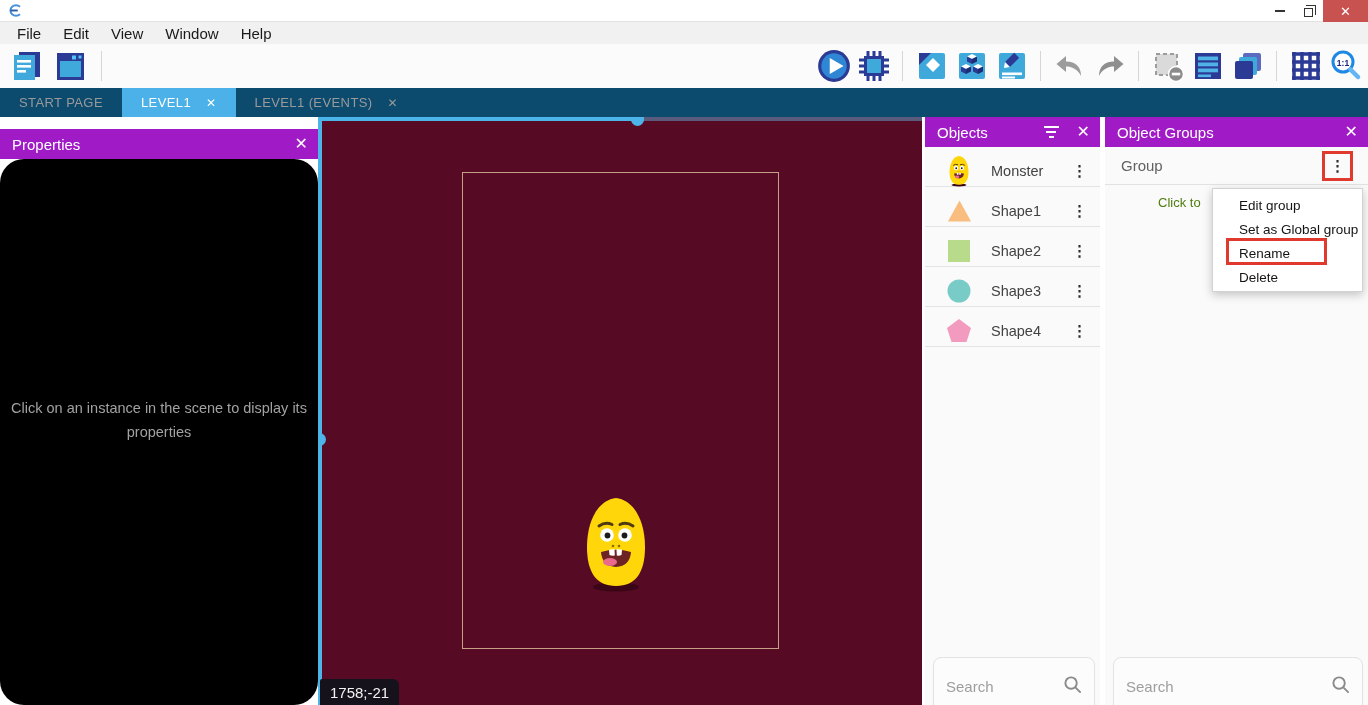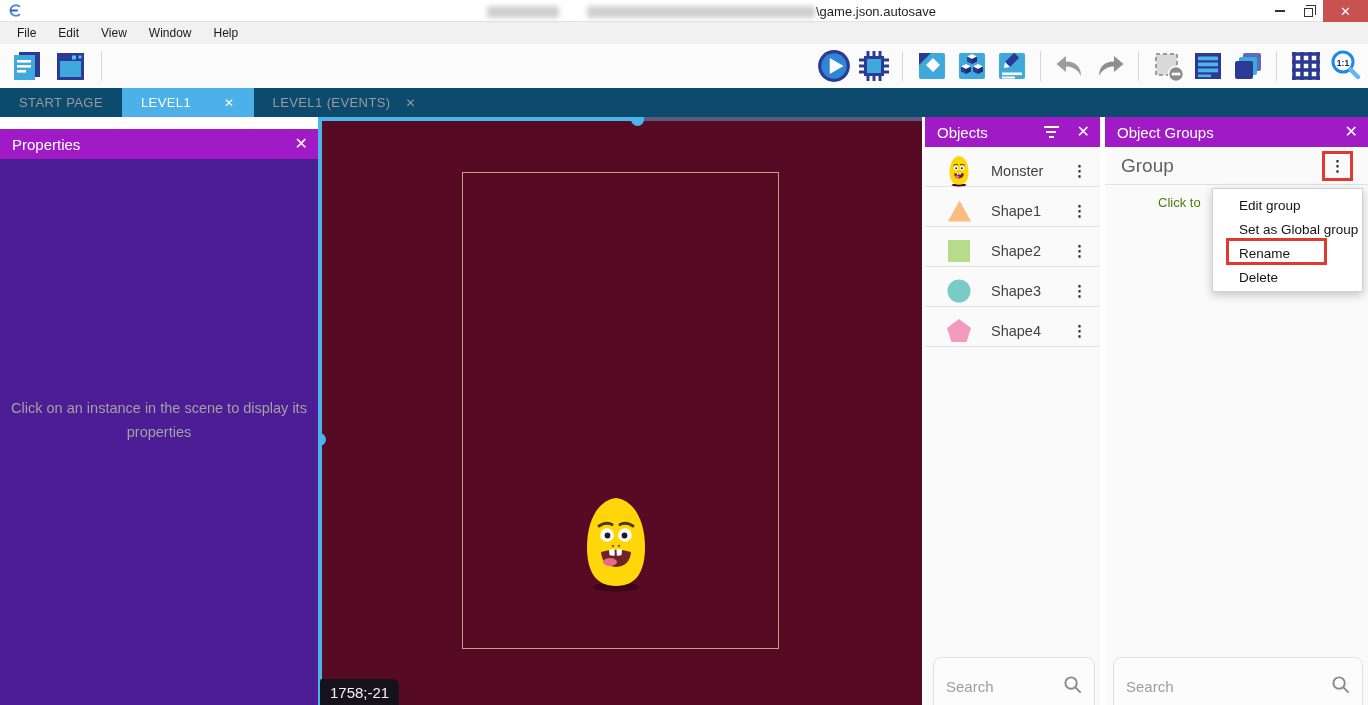--- a/index.html
+++ b/index.html
@@ -17,47 +17,47 @@
   .title-text { font-size:13px; color:#1f1f1f; white-space:nowrap; }
   .win-controls { position:absolute; right:0; top:0; height:22px; display:flex; }
   .win-btn { width:29px; height:22px; display:flex; align-items:center; justify-content:center; }
   .min-glyph { width:10px; height:2px; background:#333; display:block; }
   .restore-glyph { position:relative; width:9px; height:9px; border:1.5px solid #333; margin-top:2px; }
   .restore-glyph:before { content:""; position:absolute; left:1px; top:-4px; width:9px; height:9px; border:1.5px solid #333; border-left:none; border-bottom:none; }
   .win-close { width:45px; background:#C85250; color:#fff; font-size:13px; }
 
   
   .menubar { height:22px; background:#f1f1f1; display:flex; align-items:center; padding-left:6px; }
-  .menu-item { padding:0 11px; font-size:12px; color:#1a1a1a; }
+  .menu-item { padding:0 11px; font-size:15px; color:#1a1a1a; }
 
   
   .toolbar { position:relative; height:44px; background:#fbfbfb; display:flex; align-items:center; }
   .tb-left { display:flex; align-items:center; gap:6px; padding-left:8px; }
   .tb-right { position:absolute; right:4px; top:0; height:44px; display:flex; align-items:center; gap:3px; }
   .tb-sep { width:1px; height:30px; background:#d6d6d6; margin:0 7px; }
   .tb-icon { width:37px; height:37px; display:flex; align-items:center; justify-content:center; }
 
   
   .tabbar { height:29px; background:#0c4a6e; display:flex; align-items:stretch; }
   .tab { display:flex; align-items:center; padding:0 19px; font-size:13px; color:#9a9a9a; letter-spacing:.4px; }
   .tab .tab-x { margin-left:15px; font-size:12px; color:#9a9a9a; }
-  .tab.active { background:#4BB1E8; color:#fff;gap:18px; }
+  .tab.active { background:#4BB1E8; color:#fff; }
   .tab.active .tab-x { color:#fff; }
 
   
   .main { display:flex; height:588px; }
   .panel-header { height:30px; background:#A01BC6; color:#fff; display:flex; align-items:center; padding:0 10px 0 12px; font-size:15px; flex:none; }
   .ph-spacer { flex:1; }
   .close-x { font-size:16px; color:#fff; line-height:1; }
   .filter-icon { display:flex; flex-direction:column; gap:2.5px; align-items:center; margin-right:18px; }
   .filter-icon i { display:block; height:2.5px; background:#fff; }
   .filter-icon i:nth-child(1){ width:15px; } .filter-icon i:nth-child(2){ width:10px; } .filter-icon i:nth-child(3){ width:5px; }
 
   .properties { width:318px; display:flex; flex-direction:column;margin-top:12px; }
-  .properties-body { flex:1; background:#4c1d95; position:relative; }
+  .properties-body { flex:1; background:#000000; position:relative;border-radius:24px; }
   .empty-msg { position:absolute; top:238px; left:9px; width:300px; text-align:center; font-size:14.5px; color:#a2a2a2; line-height:1.65; }
 
   .canvas { width:604px; position:relative; background:#570A23; overflow:hidden; }
   .sel-line-top { position:absolute; left:0; top:0; width:326px; height:4px; background:#4CB4E8; }
   .slate-line-top { position:absolute; left:326px; right:0; top:0; height:4px; background:#5B5B7D; }
   .sel-line-left { position:absolute; left:0; top:0; width:4px; height:100%; background:#4CB4E8; }
   .sel-handle { position:absolute; width:13px; height:13px; border-radius:50%; background:#4CB4E8; }
   .handle-top { left:313px; top:-4px; }
   .handle-left { left:-5px; top:316px; }
   .frame-rect { position:absolute; left:144px; top:55px; width:317px; height:477px; border:1px solid #C79F86; }
@@ -71,21 +71,21 @@
   .kebab { font-size:15px; color:#2b2b2b; font-weight:bold; padding:0 3px; }
   .add-row { height:37px; display:flex; align-items:center; padding:0 12px 0 20px; }
   .add-label { flex:1; font-size:14px; color:#9b9b9b; }
   .add-plus { font-size:21px; color:#2b2b2b; font-weight:bold; line-height:1; }
   .search-box { position:absolute; left:8px; right:5px; top:540px; height:58px; border:1px solid #e2e2e2; border-radius:8px; background:#fcfcfc; display:flex; align-items:center; padding:0 12px; }
   .search-input { flex:1; border:none; outline:none; background:transparent; font-size:15px; color:#757575; font-family:"Liberation Sans",sans-serif; min-width:0; }
   .search-input::placeholder { color:#9e9e9e; }
 
   .groups { width:263px; margin-left:5px; display:flex; flex-direction:column; background:#fafafa; position:relative; }
   .group-row { height:38px; display:flex; align-items:center; border-bottom:1px solid #e2e2e2; padding:0 20px 0 16px; }
-  .group-label { flex:1; font-size:19px; color:#616161; }
+  .group-label { flex:1; font-size:15px; color:#616161; }
   .click-to { position:absolute; left:53px; top:78px; font-size:13px; color:#4d7c0f; }
 
   
   .context-menu { position:absolute; left:1212px; top:188px; width:151px; height:104px; background:#fff; border:1px solid #d2d2d2; box-shadow:0 3px 9px rgba(0,0,0,.22); z-index:10; padding-top:5px; }
   .menu-row { height:24px; line-height:24px; padding-left:26px; font-size:13.5px; color:#141414; }
   .anno { position:absolute; border:3px solid #E0392D; z-index:20; }
   .anno-kebab { left:1322px; top:151px; width:31px; height:30px; }
   .anno-rename { left:1226px; top:238px; width:101px; height:27px; }
 
   .hidden-defs { position:absolute; width:0; height:0; overflow:hidden; }
@@ -95,25 +95,20 @@
 
 <div class="app">
 
   <div class="titlebar">
     <span class="logo">
       <svg width="15" height="15" viewBox="0 0 20 20">
         <path d="M16,5 A7.5,7 0 1 0 16,15" stroke="#4A90D9" stroke-width="2.6" fill="none"></path>
         <line x1="3" y1="10" x2="13" y2="10" stroke="#2B5FA8" stroke-width="2.6"></line>
       </svg>
     </span>
-    <div class="title-center">
-      <span class="blur-seg blur-a"></span>
-      <span class="blur-seg blur-b"></span>
-      <span class="title-text">\game.json.autosave</span>
-    </div>
     <div class="win-controls">
       <div class="win-btn">
           <span class="min-glyph"></span>
         </div>
       <div class="win-btn">
           <span class="restore-glyph"></span>
         </div>
       <div class="win-btn win-close">
           <span>✕</span>
         </div>

